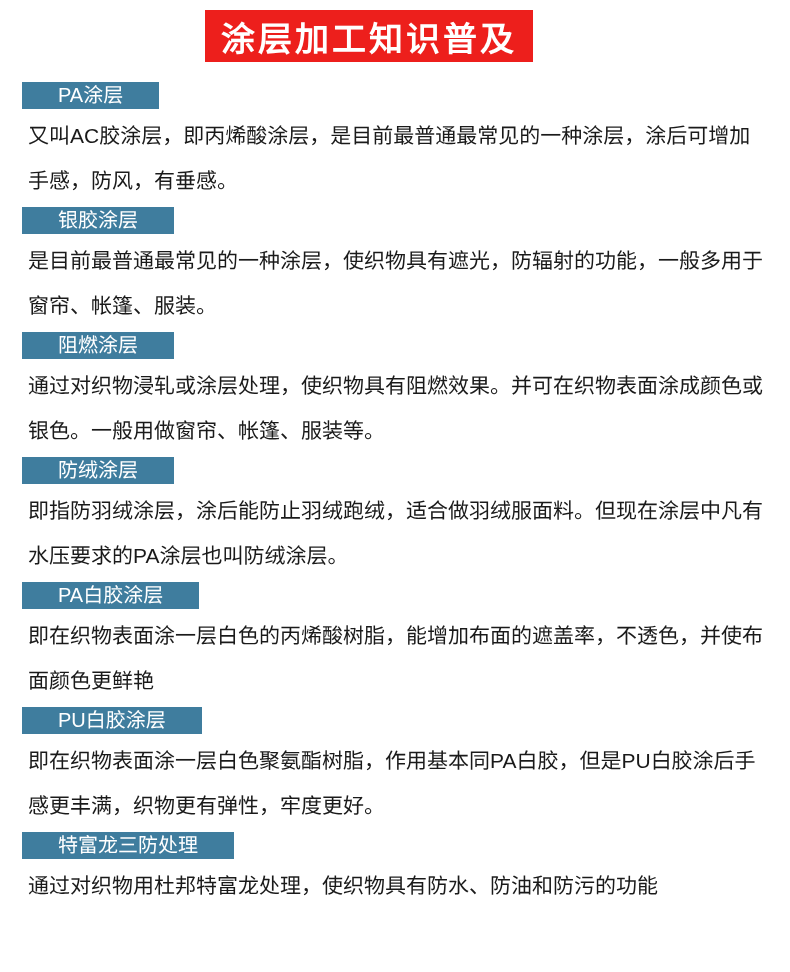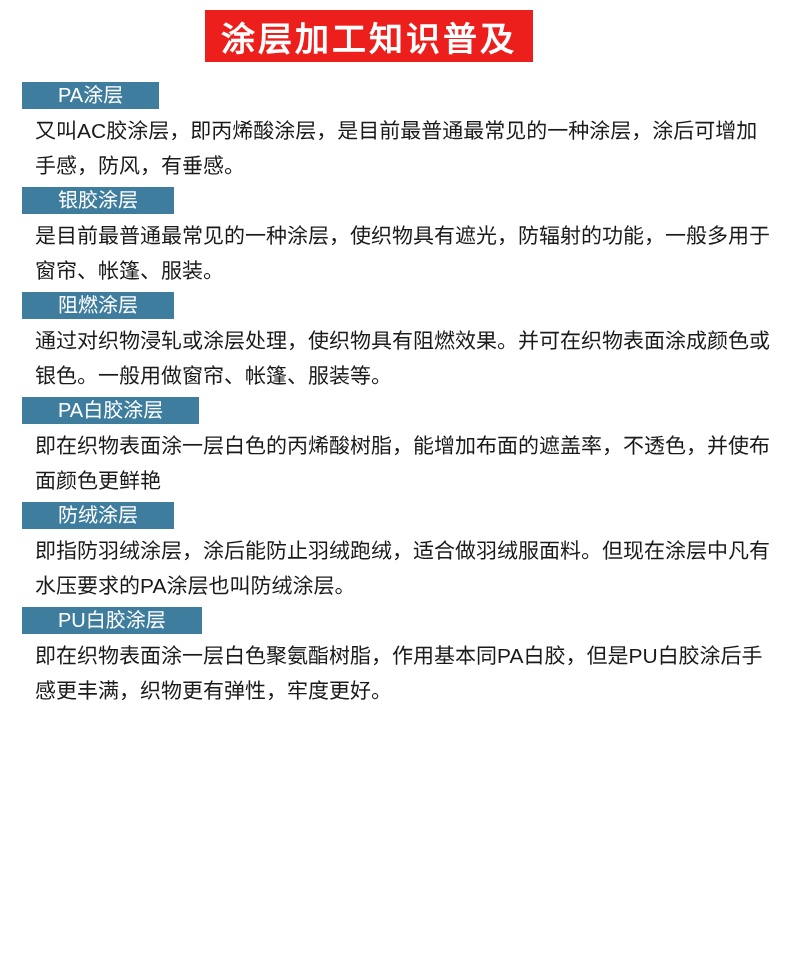--- a/index.html
+++ b/index.html
@@ -50,24 +50,24 @@
     font-size:20px;
     line-height:27px;
     height:27px;
     padding:0 36px;
     text-align:right;
     margin-bottom:4px;
     white-space:nowrap;
   }
   .section .body-text{
     font-size:21px;
-    line-height:35px;
+    line-height:45px;
     color:var(--body-text);
     width:740px;
-    margin-left:13px;
+    margin-left:6px;
     word-break:break-all;
   }
 </style>
 </head>
 <body>
 
 <div class="page">
   <div class="title-banner">
     <span>涂层加工知识普及</span>
   </div>
@@ -82,29 +82,33 @@
     <div class="badge">银胶涂层</div>
     <div class="body-text">是目前最普通最常见的一种涂层，使织物具有遮光，防辐射的功能，一般多用于窗帘、帐篷、服装。</div>
   </div>
 
   <div class="section">
     <div class="badge">阻燃涂层</div>
     <div class="body-text">通过对织物浸轧或涂层处理，使织物具有阻燃效果。并可在织物表面涂成颜色或银色。一般用做窗帘、帐篷、服装等。</div>
   </div>
 
   <div class="section">
-    <div class="badge">PA白胶涂层</div>
-    <div class="body-text">即在织物表面涂一层白色的丙烯酸树脂，能增加布面的遮盖率，不透色，并使布面颜色更鲜艳</div>
+    <div class="badge">防绒涂层</div>
+    <div class="body-text">即指防羽绒涂层，涂后能防止羽绒跑绒，适合做羽绒服面料。但现在涂层中凡有水压要求的PA涂层也叫防绒涂层。</div>
   </div>
 
   <div class="section">
-    <div class="badge">防绒涂层</div>
-    <div class="body-text">即指防羽绒涂层，涂后能防止羽绒跑绒，适合做羽绒服面料。但现在涂层中凡有水压要求的PA涂层也叫防绒涂层。</div>
+    <div class="badge">PA白胶涂层</div>
+    <div class="body-text">即在织物表面涂一层白色的丙烯酸树脂，能增加布面的遮盖率，不透色，并使布面颜色更鲜艳</div>
   </div>
 
   <div class="section">
     <div class="badge">PU白胶涂层</div>
     <div class="body-text">即在织物表面涂一层白色聚氨酯树脂，作用基本同PA白胶，但是PU白胶涂后手感更丰满，织物更有弹性，牢度更好。</div>
   </div>
 
 
+  <div class="section">
+    <div class="badge">特富龙三防处理</div>
+    <div class="body-text">通过对织物用杜邦特富龙处理，使织物具有防水、防油和防污的功能</div>
+  </div>
 </div>
 </div>
 
 </body></html>

